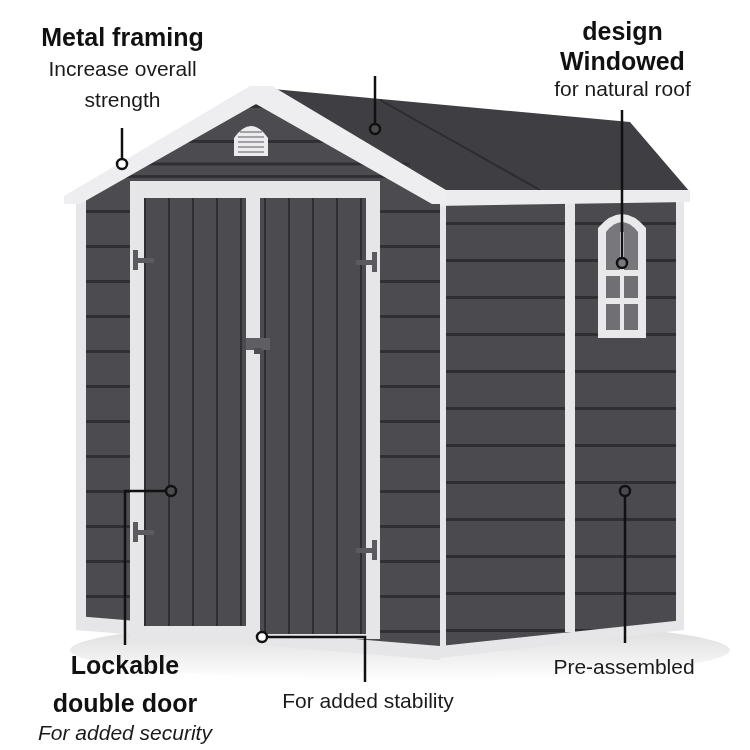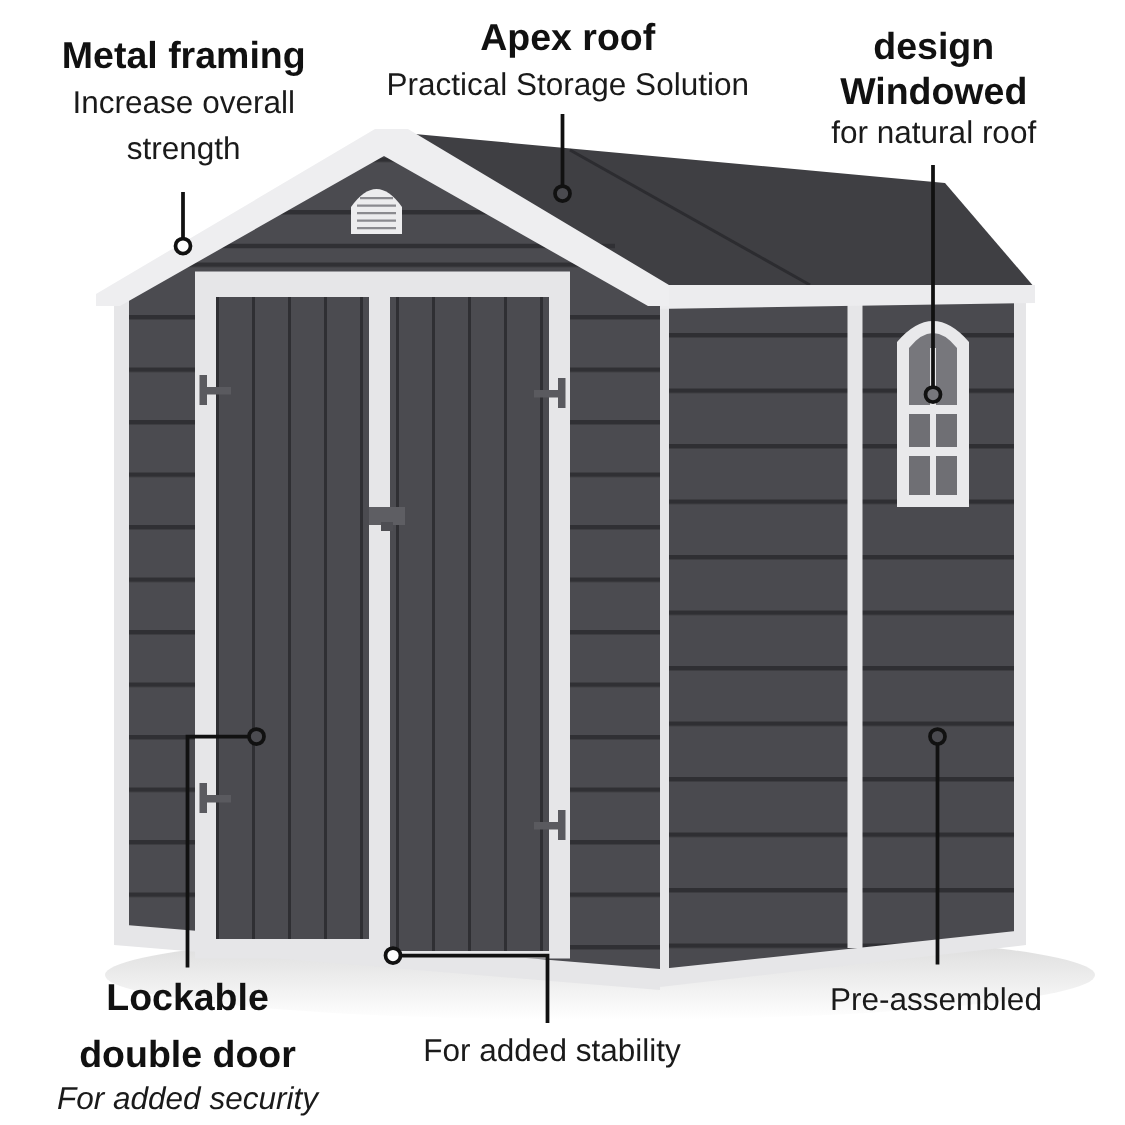--- a/index.html
+++ b/index.html
@@ -114,24 +114,20 @@
       <circle cx="625" cy="491" r="5" fill="#4a4a4f"></circle>
     </g>
   </svg>
 
   <div class="label" style="left:20px; top:22px; width:205px;">
     <span class="title">Metal framing</span>
     <span class="sub" style="margin-top:4px;">Increase overall</span>
     <span class="sub" style="margin-top:6px;">strength</span>
   </div>
 
-  <div class="label" style="left:236px; top:10px; width:285px;">
-    <span class="title">Apex roof</span>
-    <span class="sub" style="margin-top:4px;">Practical Storage Solution</span>
-  </div>
 
   <div class="label" style="left:530px; top:10px; width:185px;">
     <span class="title" style="margin-top:6px;">design</span>
     <span class="title">Windowed</span>
     <span class="sub">for natural roof</span>
   </div>
 
   <div class="label" style="left:22px; top:650px; width:206px;">
     <span class="title">Lockable</span>
     <span class="title" style="margin-top:8px;">double door</span>

